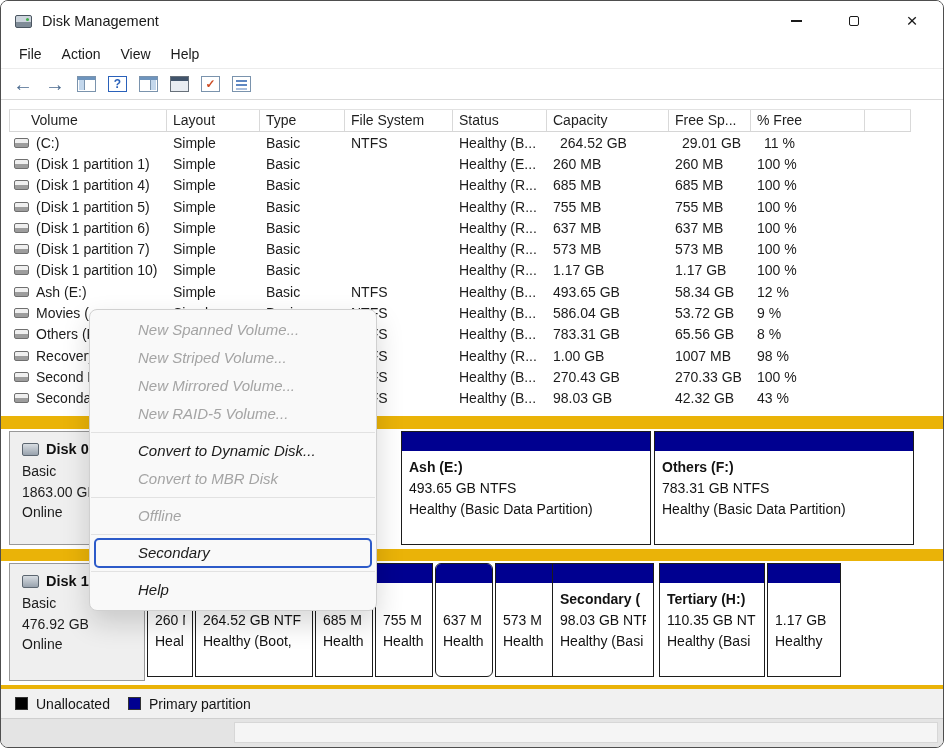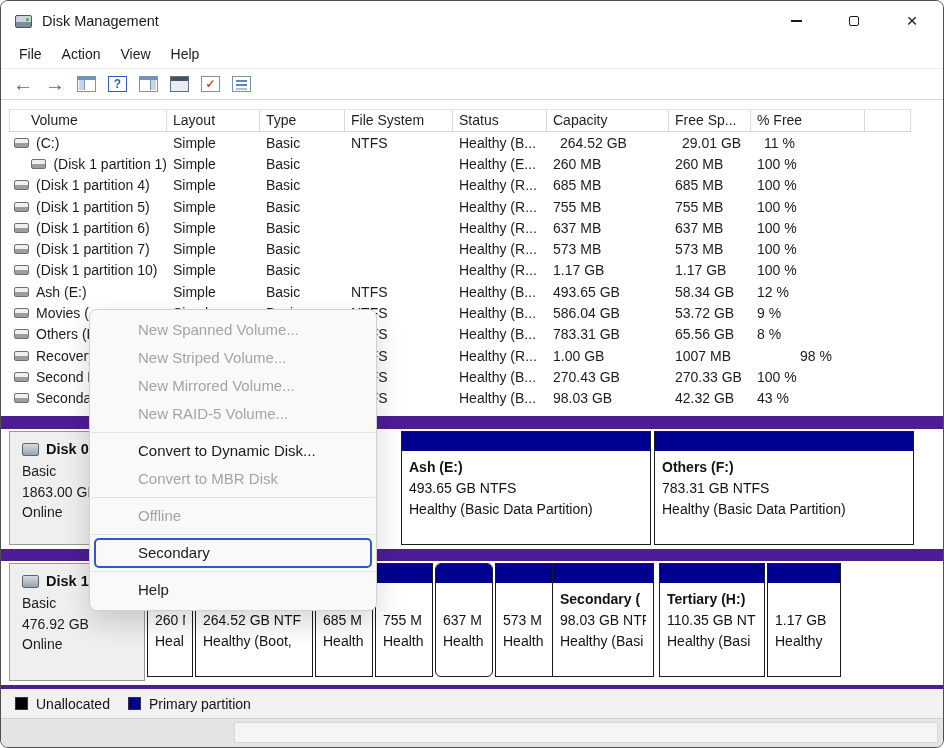--- a/index.html
+++ b/index.html
@@ -41,35 +41,35 @@
   .hcell { border-right:1px solid #d9d9d9; padding-left:6px; font-size:14px; line-height:21px; color:#1f1f1f; white-space:nowrap; overflow:hidden; }
   .hcell:first-child { border-left:1px solid #d9d9d9;padding-left:21px; }
   .tbody { position:absolute; left:8px; top:32px; }
   .trow { display:flex; height:21.3px; align-items:center; }
   .tcell { padding-left:6px; font-size:14px; color:#1c1c1c; white-space:nowrap; overflow:hidden; }
   .vol { display:flex; align-items:center; gap:7px; padding-left:5px; }
   .drive-ico { flex:0 0 auto; width:15px; height:10px; border:1px solid #6f6f6f; border-radius:2px;
     background:linear-gradient(180deg,#f0f0f0 55%,#9d9d9d 55%); }
   .vol-label { white-space:nowrap; overflow:hidden; }
   
-  .graphic-pane { position:absolute; left:0; top:415px; width:100%; height:273px; background:#4c1d95; }
+  .graphic-pane { position:absolute; left:0; top:415px; width:100%; height:273px; background:#eab308; }
   .band { position:absolute; left:0; width:100%; background:#fff; }
   .dlabel { position:absolute; left:8px; top:2px; bottom:4px; width:136px; background:#efefef; border:1px solid #989898; padding:7px 0 0 12px; overflow:hidden; }
   .dname { display:flex; align-items:center; gap:7px; font-weight:bold; font-size:14.5px; color:#111; height:20px; margin-bottom:2px; white-space:nowrap; }
   .disk-ico { flex:0 0 auto; width:17px; height:13px; border:1px solid #5c6670; border-radius:2px; background:linear-gradient(#d8dde2,#98a2ad); }
   .dline { font-size:14px; line-height:20.5px; color:#1c1c1c; white-space:nowrap; }
   .pstrip { position:absolute; left:146px; top:0; right:0; bottom:0; }
   .pbox { position:absolute; top:2px; height:114px; background:#fff; border:1px solid #1c1c1c; overflow:hidden; }
   .pbar { height:19px; background:var(--navy,#000090); }
   .pbody { padding:6px 7px 0 7px; }
   .ptitle { font-weight:bold; }
   .ptitle,.pline { height:21px; line-height:21px; font-size:14px; color:#121212; white-space:nowrap; overflow:hidden; }
   
   .ctxmenu { position:absolute; left:88px; top:308px; width:288px; background:#f9f9f9; border:1px solid #d0d0d0;
-    border-radius:8px; box-shadow:0 12px 28px rgba(0,0,0,0.16); padding:6px 0; z-index:50; }
+    border-radius:8px; box-shadow:0 12px 28px rgba(0,0,0,0.16); padding:6px 0; z-index:50;font-style:italic; }
   .cmi { height:28px; line-height:28px; padding-left:48px; font-size:15px; color:#1b1b1b; position:relative; white-space:nowrap; }
   .cmi.dis { color:#a4a4a4; }
   .msep { height:1px; background:#e2e2e2; margin:4px 1px; }
   .cmi.hl::after { content:""; position:absolute; left:4px; right:4px; top:-1px; bottom:-1px;
     border:2px solid var(--accent,#2d5bc9); border-radius:5px; pointer-events:none; }
   
   .legend { position:absolute; left:0; top:688px; width:100%; height:29px; background:#f1f1f1; display:flex; align-items:center; gap:18px; padding-left:14px; }
   .litem { display:flex; align-items:center; gap:8px; font-size:14px; color:#141414; }
   .lsq { width:13px; height:13px; border:1px solid #333; }
   .statusstrip { position:absolute; left:0; top:717px; width:100%; height:31px; background:#e4e4e4; border-top:1px solid #cfcfcf; }
@@ -131,21 +131,21 @@
           <div class="tcell" style="width: 93px;">Simple</div>
           <div class="tcell" style="width: 85px;">Basic</div>
           <div class="tcell" style="width: 108px;">NTFS</div>
           <div class="tcell" style="width: 94px;">Healthy (B...</div>
           <div class="tcell" style="width: 122px; margin-left: 7px;">264.52 GB</div>
           <div class="tcell" style="width: 82px;">29.01 GB</div>
           <div class="tcell" style="width: 114px;">11 %</div>
           <div class="tcell" style="width: 46px;"></div>
         </div>
         <div class="trow">
-          <div class="tcell vol" style="width: 158px; justify-content: flex-end;">
+          <div class="tcell vol" style="width: 158px;">
             <span class="drive-ico"></span>
             <span class="vol-label">(Disk 1 partition 1)</span>
           </div>
           <div class="tcell" style="width: 93px;">Simple</div>
           <div class="tcell" style="width: 85px;">Basic</div>
           <div class="tcell" style="width: 108px;"></div>
           <div class="tcell" style="width: 94px;">Healthy (E...</div>
           <div class="tcell" style="width: 122px;">260 MB</div>
           <div class="tcell" style="width: 82px;">260 MB</div>
           <div class="tcell" style="width: 114px;">100 %</div>
@@ -267,21 +267,21 @@
           <div class="tcell vol" style="width: 158px;">
             <span class="drive-ico"></span>
             <span class="vol-label">Recovery</span>
           </div>
           <div class="tcell" style="width: 93px;">Simple</div>
           <div class="tcell" style="width: 85px;">Basic</div>
           <div class="tcell" style="width: 108px;">NTFS</div>
           <div class="tcell" style="width: 94px;">Healthy (R...</div>
           <div class="tcell" style="width: 122px;">1.00 GB</div>
           <div class="tcell" style="width: 82px;">1007 MB</div>
-          <div class="tcell" style="width: 114px; margin-left: 43px;">98 %</div>
+          <div class="tcell" style="width: 114px;">98 %</div>
           <div class="tcell" style="width: 46px;"></div>
         </div>
         <div class="trow">
           <div class="tcell vol" style="width: 158px;">
             <span class="drive-ico"></span>
             <span class="vol-label">Second H</span>
           </div>
           <div class="tcell" style="width: 93px;">Simple</div>
           <div class="tcell" style="width: 85px;">Basic</div>
           <div class="tcell" style="width: 108px;">NTFS</div>

